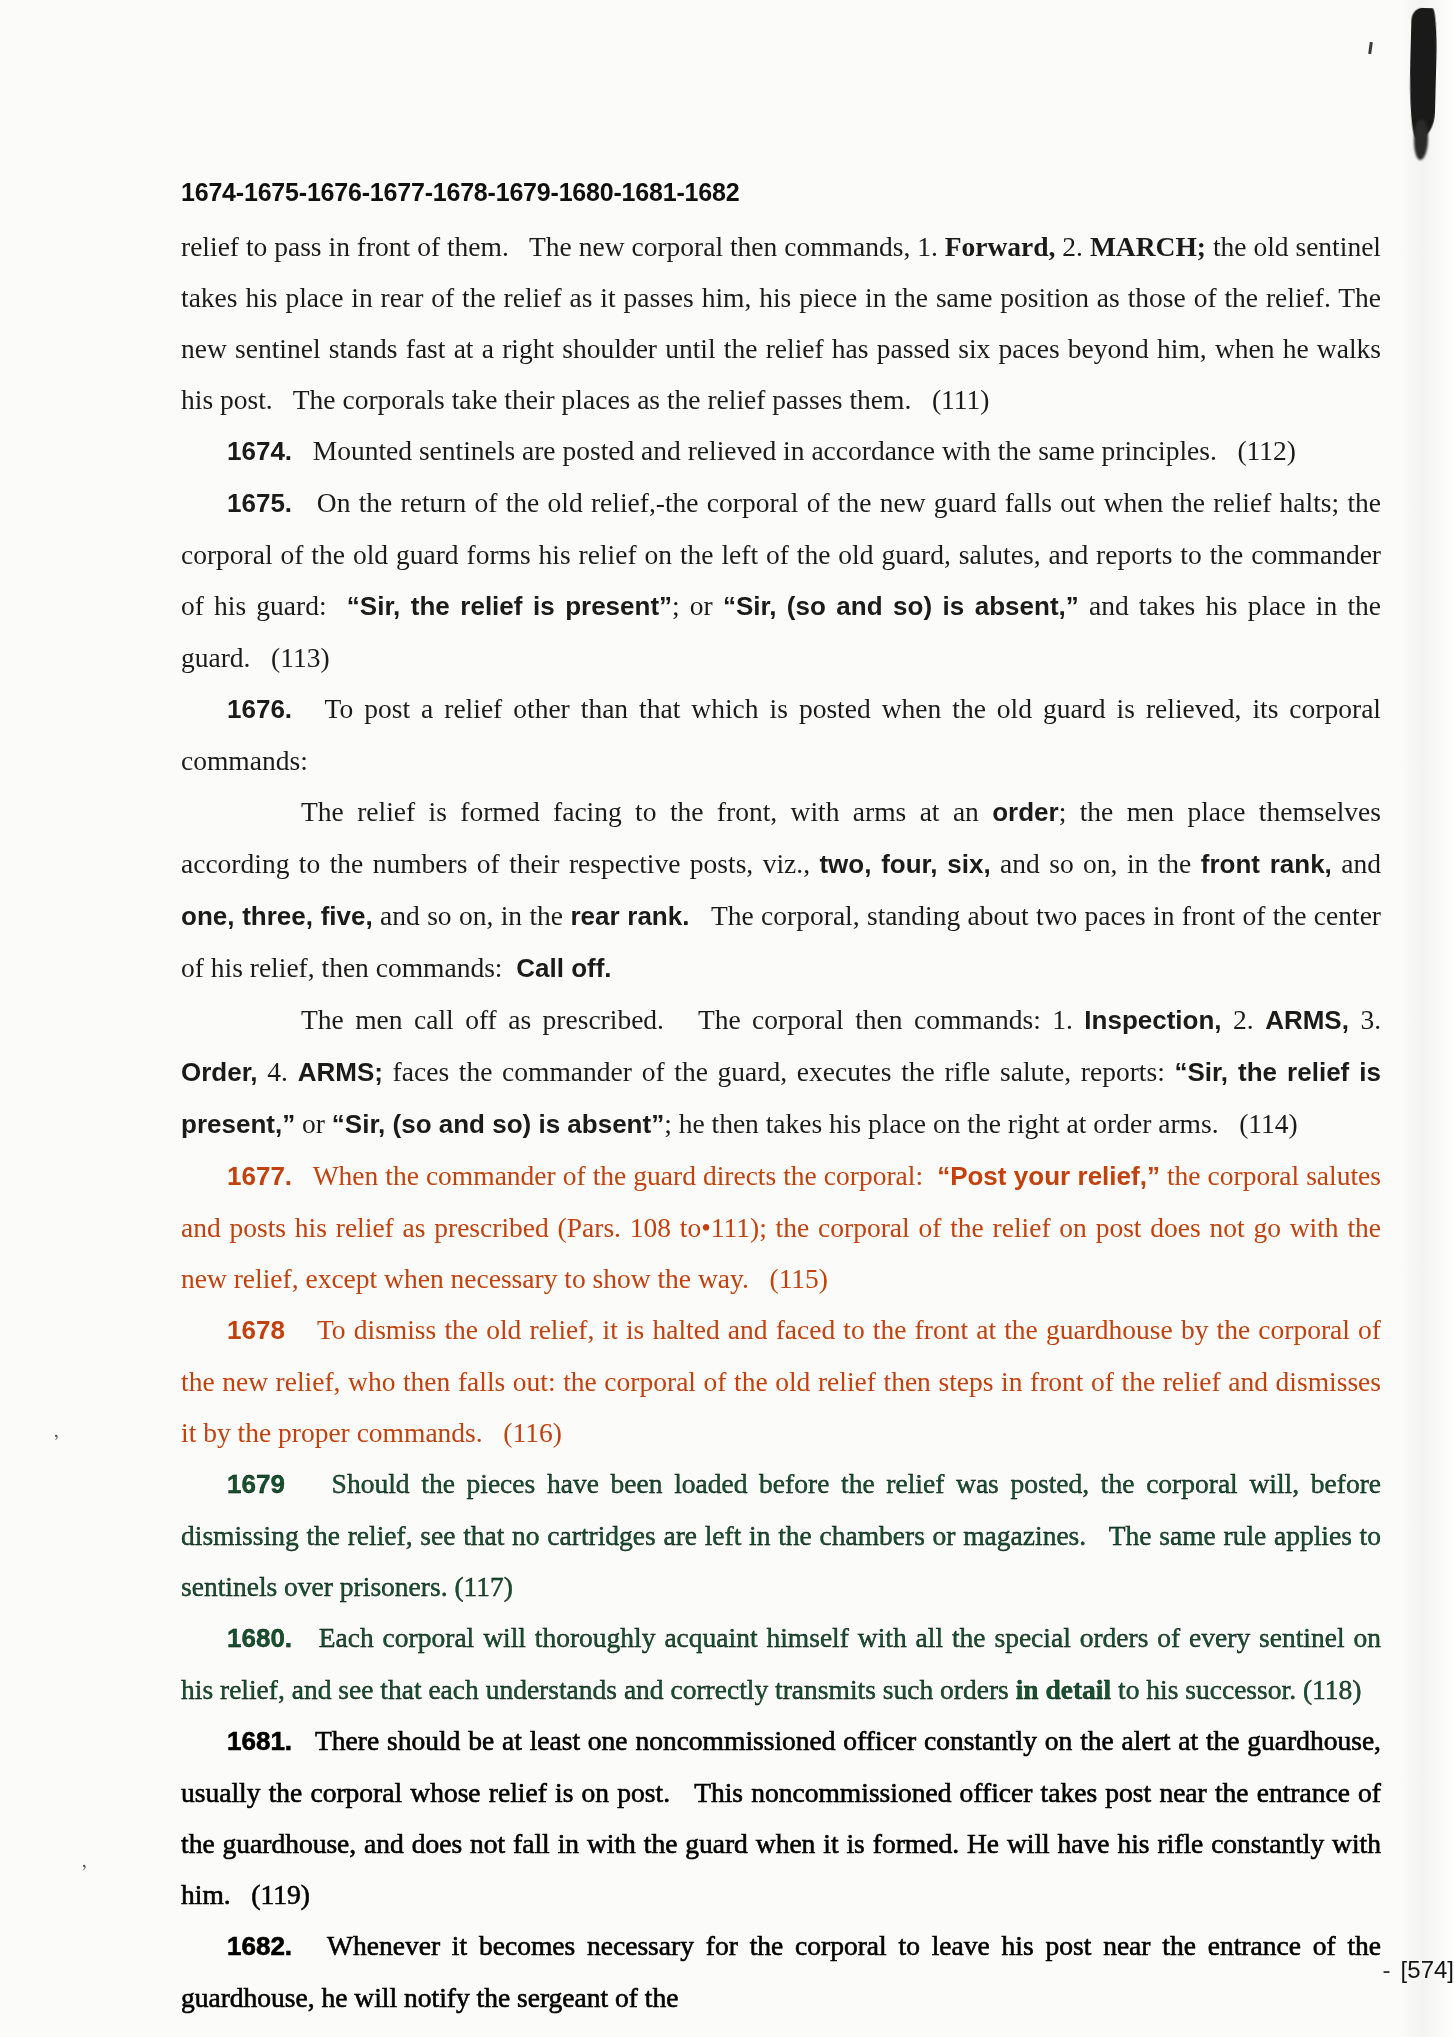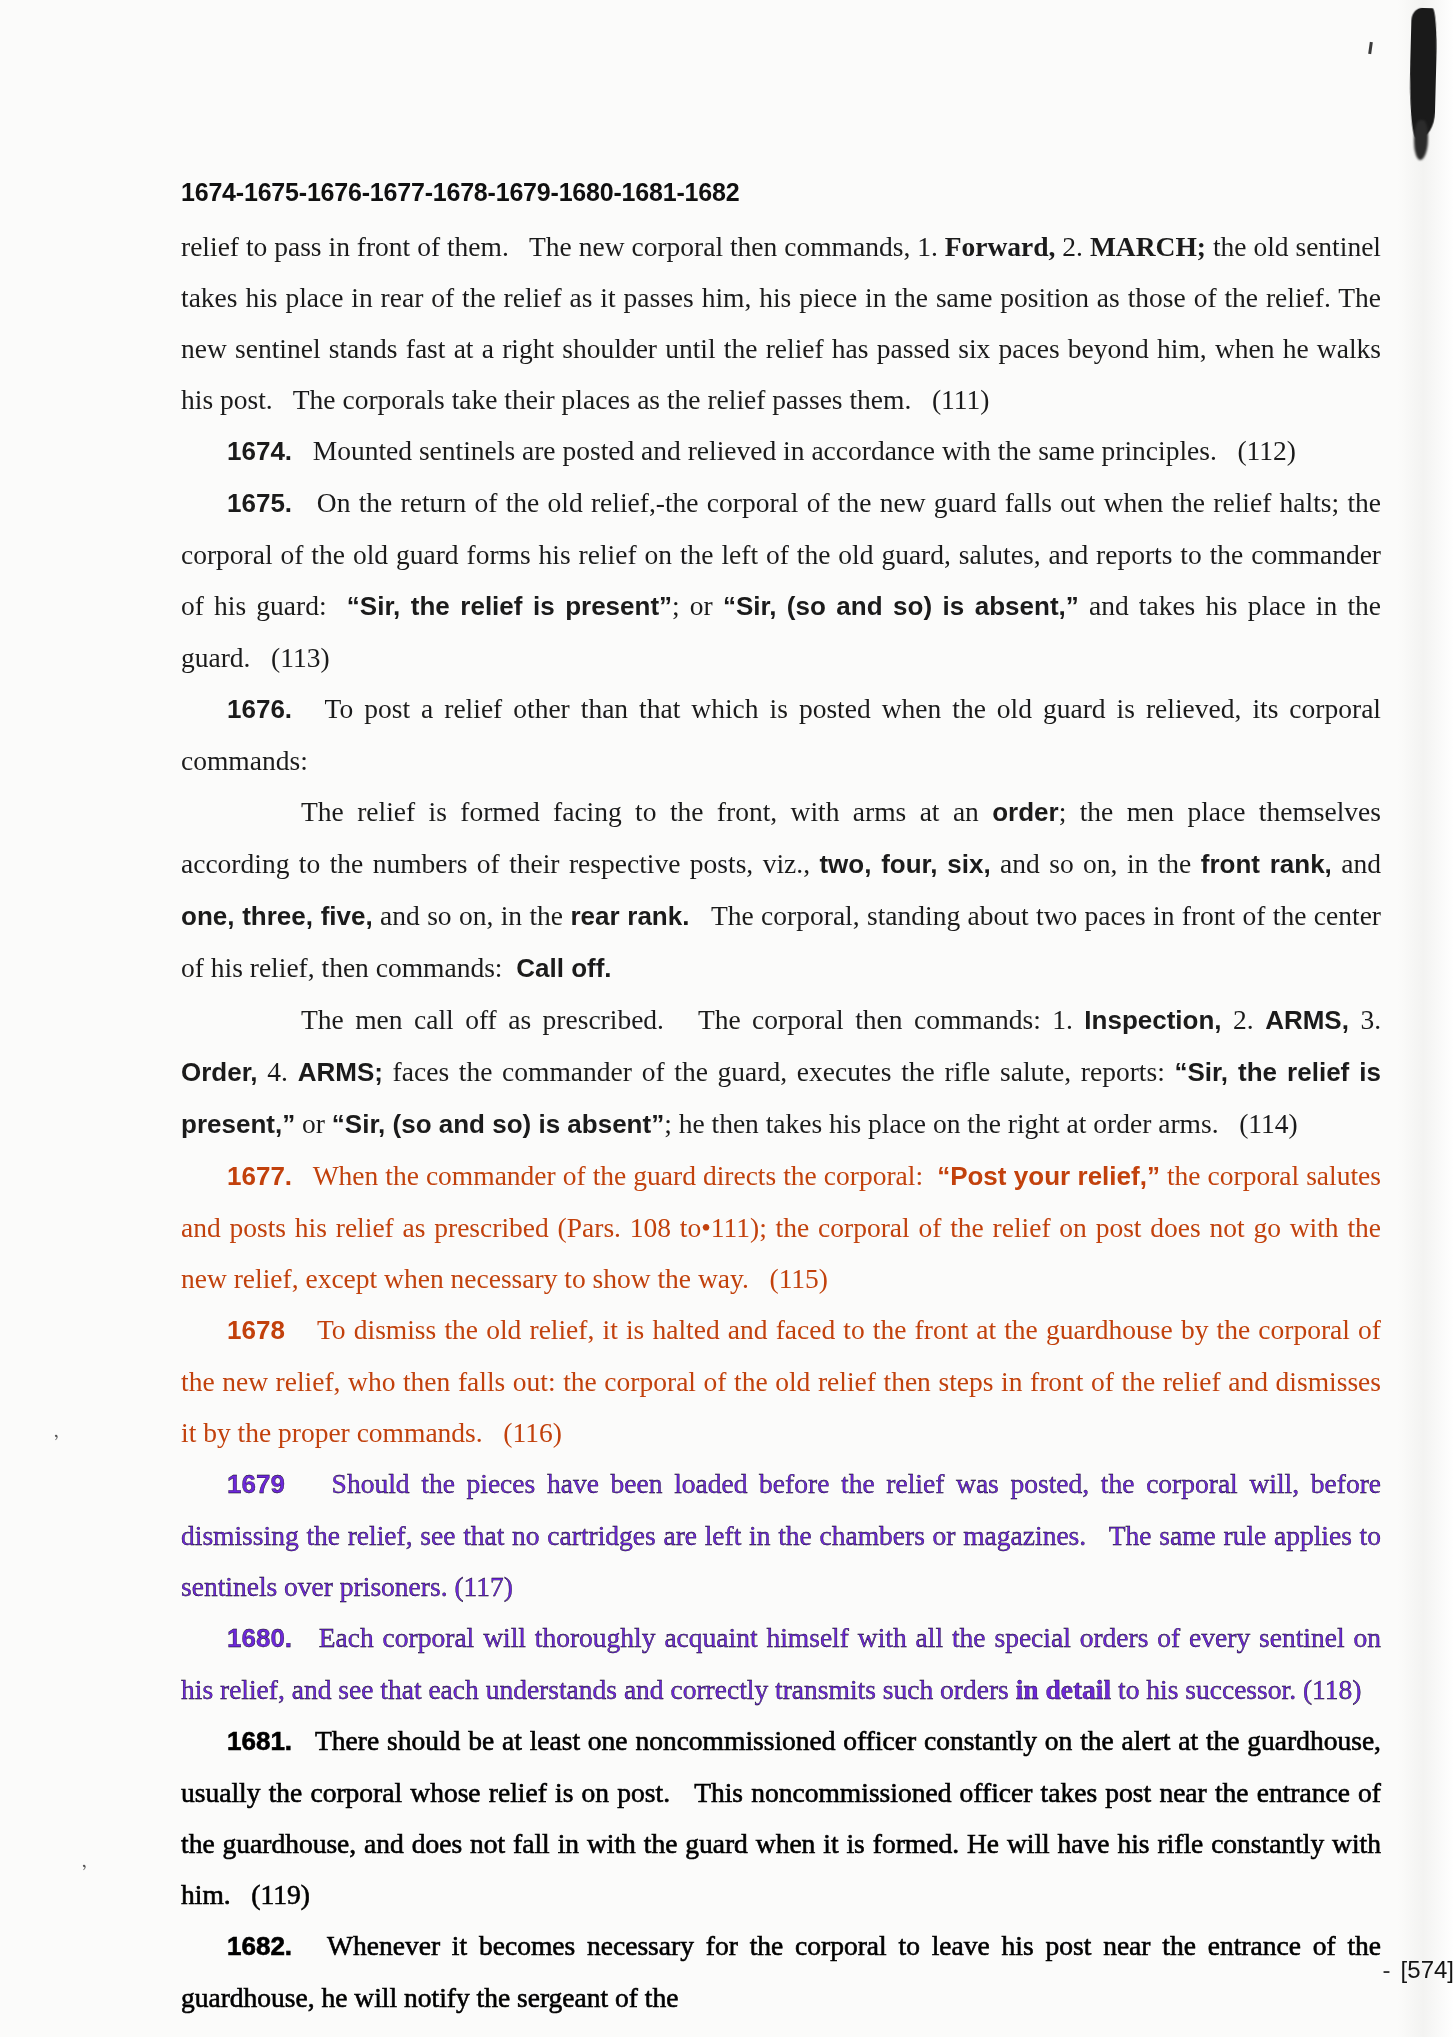--- a/index.html
+++ b/index.html
@@ -115,21 +115,21 @@
   .ind { text-indent: 46px; }
   .ind-big { text-indent: 120px; }
 
   b, .b { font-weight: bold; }
   .bsans { font-family: "Liberation Sans", sans-serif; font-weight: bold; font-size: 26px; }
   .num { font-family: "Liberation Sans", sans-serif; font-weight: bold; font-size: 26px; }
 
   
   .blk-1 { color: #1b1b1b; }
   .blk-2 { color: #c2410c; }
-  .blk-3 { color: #6d28d9; font-weight: 400; }
+  .blk-3 { color: #14532d; font-weight: 400; }
   .blk-4 { color: #000000; }
   .heavy { -webkit-text-stroke: 0.35px #000; }
   .heavier { -webkit-text-stroke: 0.6px #000; }
 
   .folio {
     position: absolute;
     left: 0;
     right: 0;
     top: 1956px;
     text-align: right;

